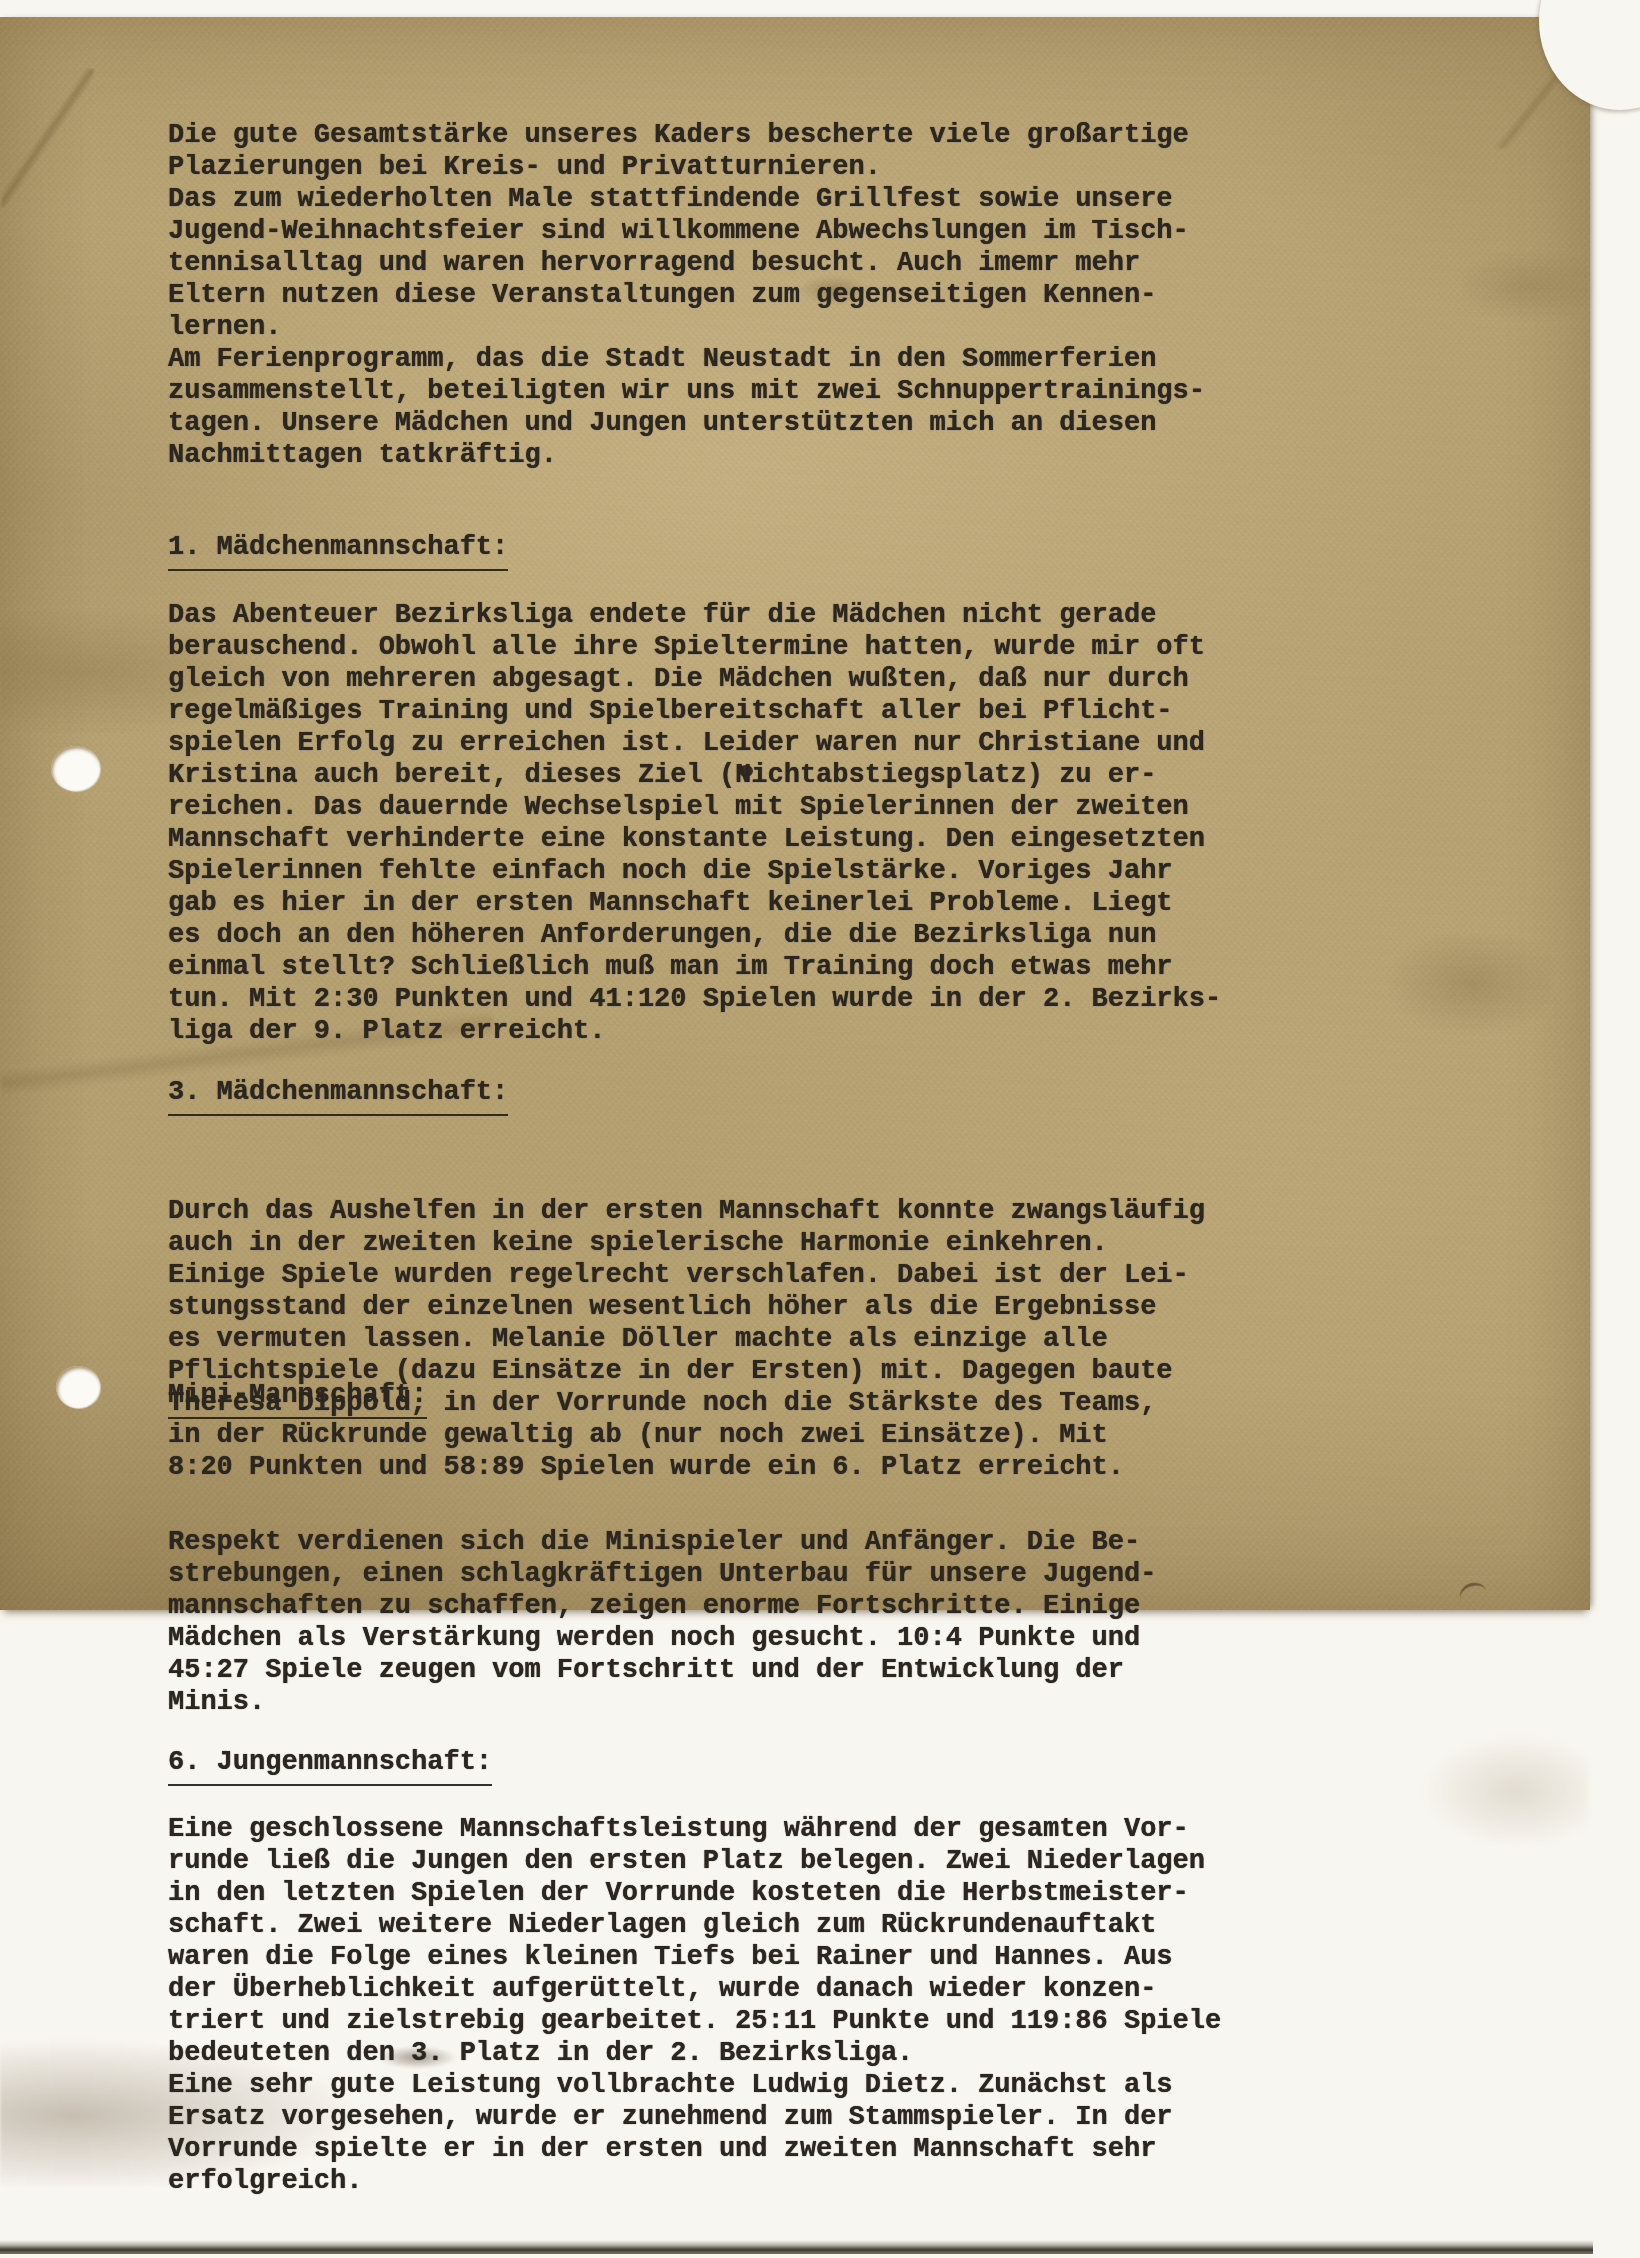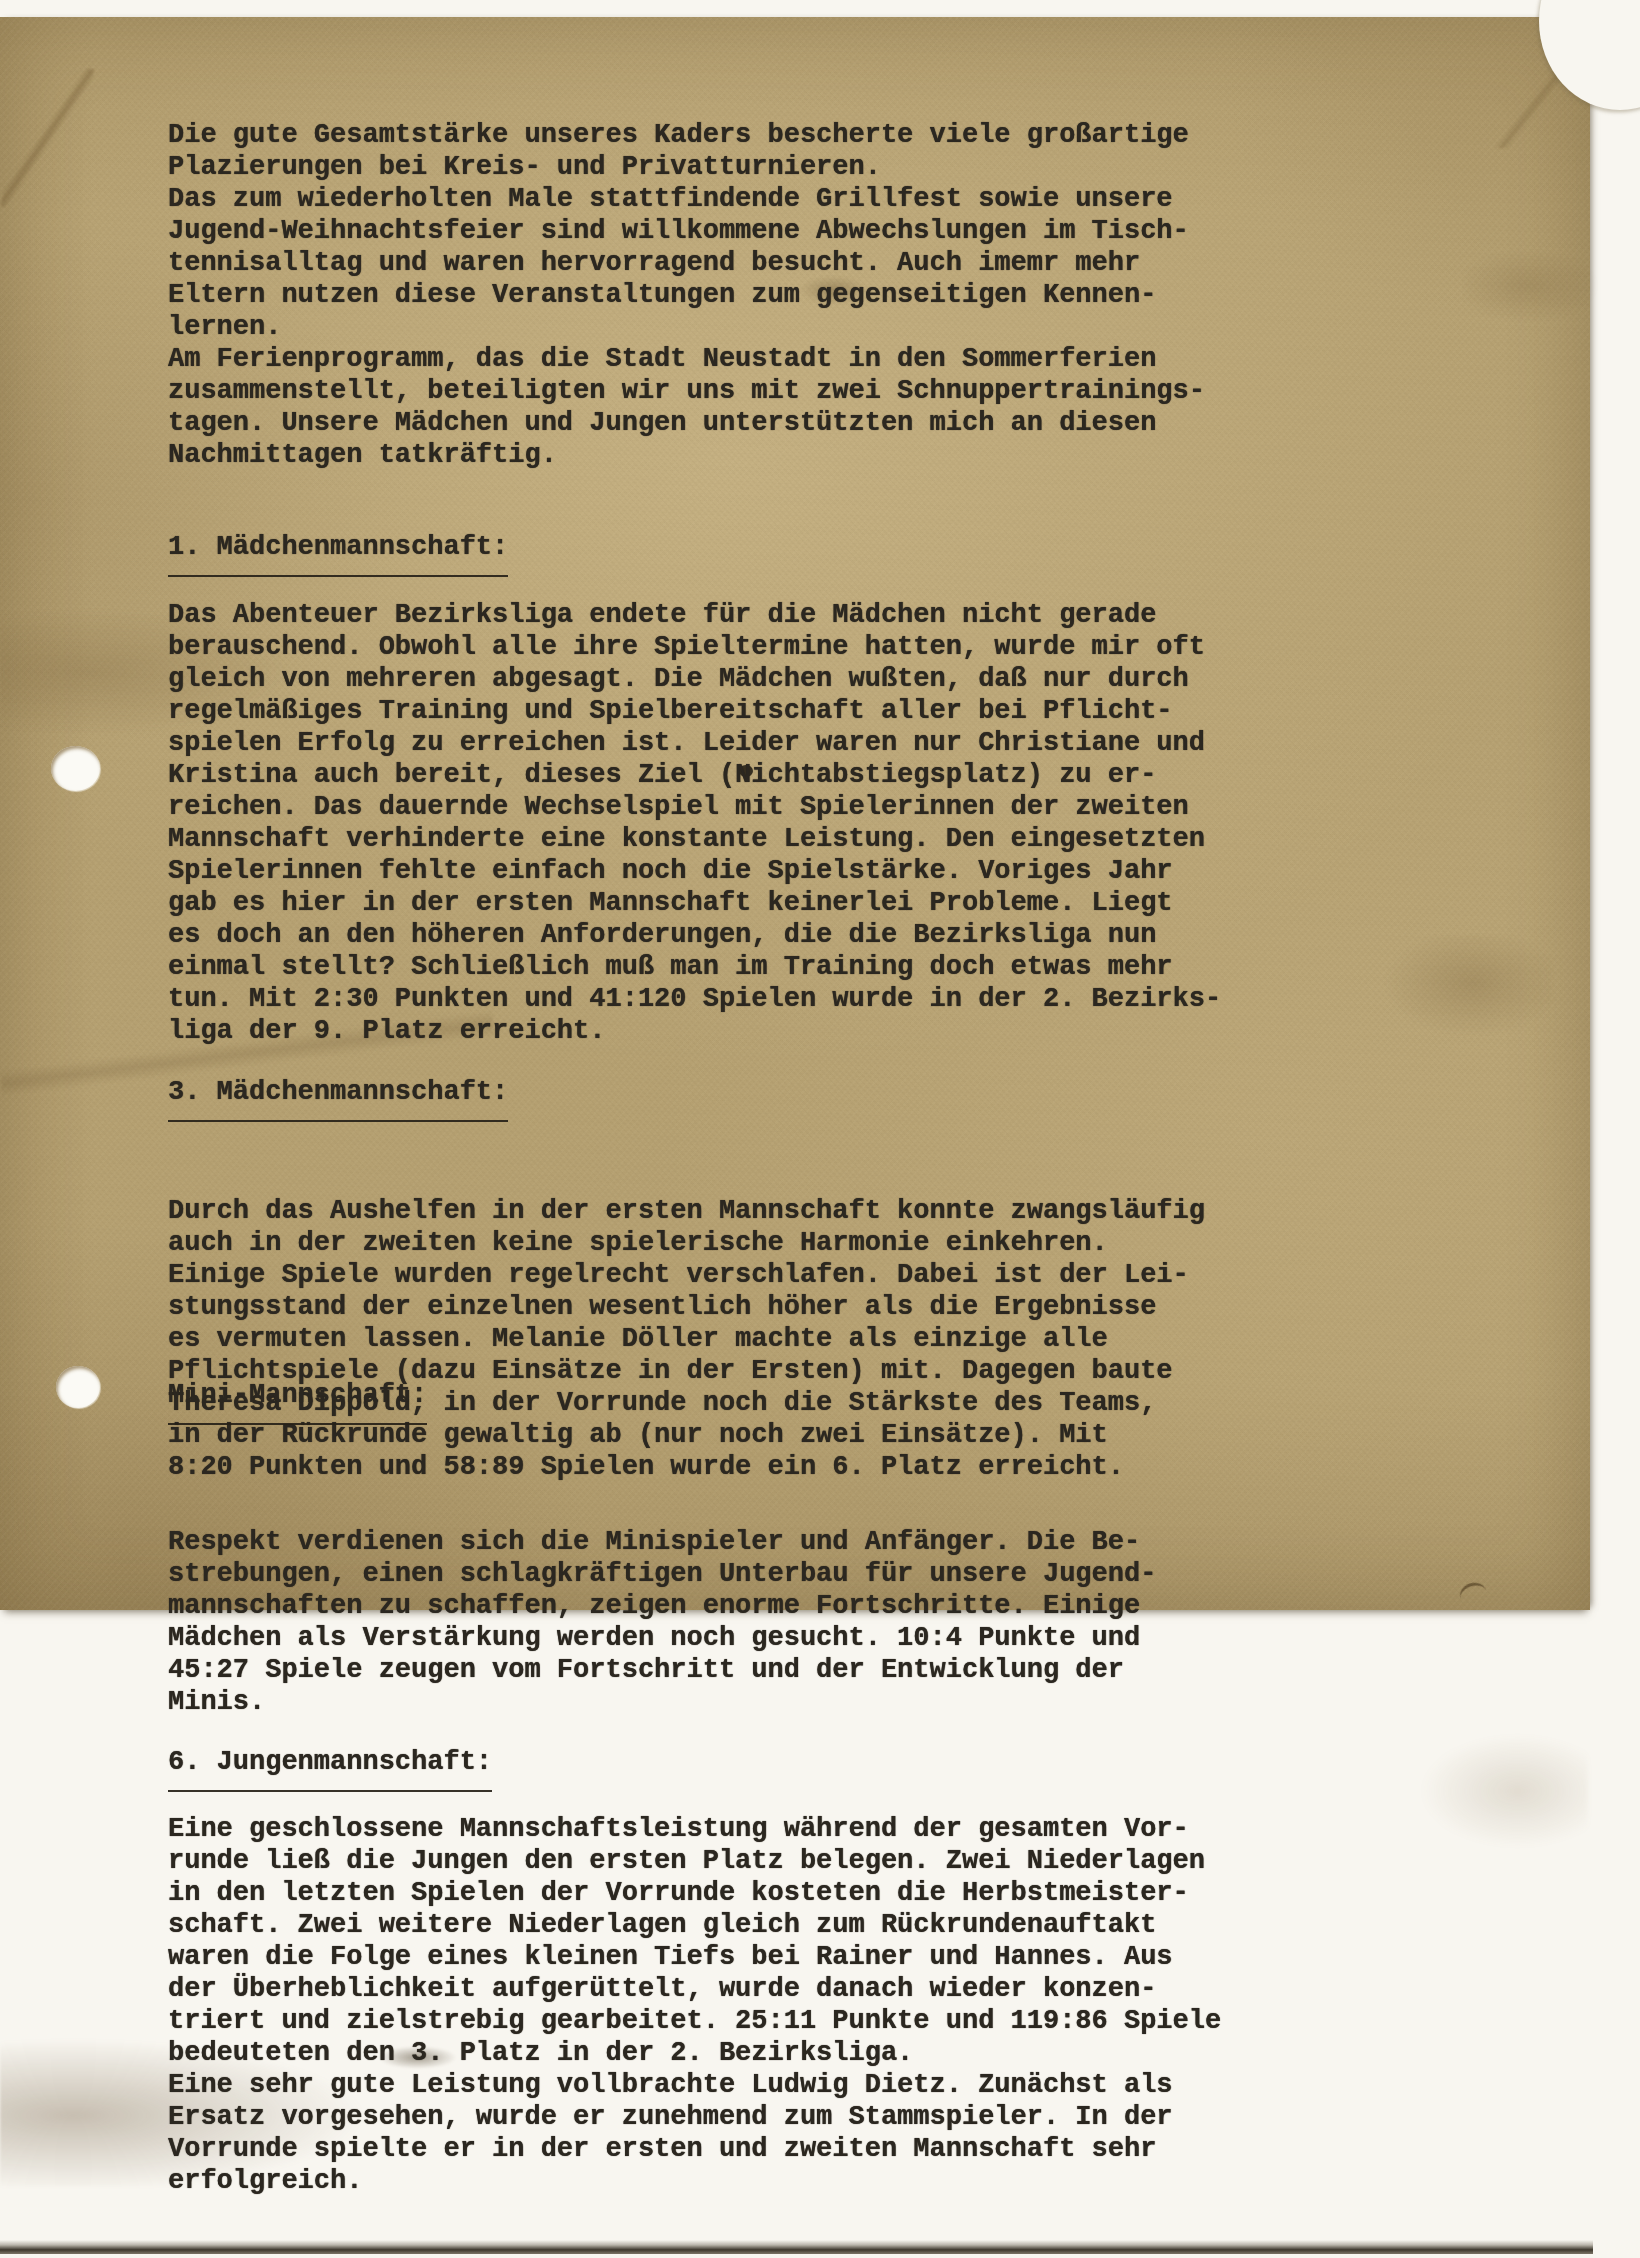--- a/index.html
+++ b/index.html
@@ -41,21 +41,21 @@
     position:absolute;left:168px;
     margin:0;
     font-size:27px;line-height:32px;font-weight:bold;
     color:#2b2720;
     text-shadow:0 0 1.1px rgba(45,39,28,0.85), 0.4px 0.4px 0 rgba(45,39,28,0.25);
     white-space:pre;
     letter-spacing:0;
   }
   .heading{
     border-bottom:2.6px solid rgba(38,33,24,0.92);
-    padding-bottom:12px;
+    padding-bottom:6px;
   }
   
   .hole{
     position:absolute;border-radius:50%;
     background:#fbfaf5;
     box-shadow:inset 1.8px 2.6px 3.5px rgba(140,118,76,0.75), 0.9px 0.9px 0.9px rgba(250,248,240,0.6);
   }
   .hole1{left:51px;top:729px;width:49px;height:45px;}
   .hole2{left:56px;top:1349px;width:44px;height:42px;}
   

